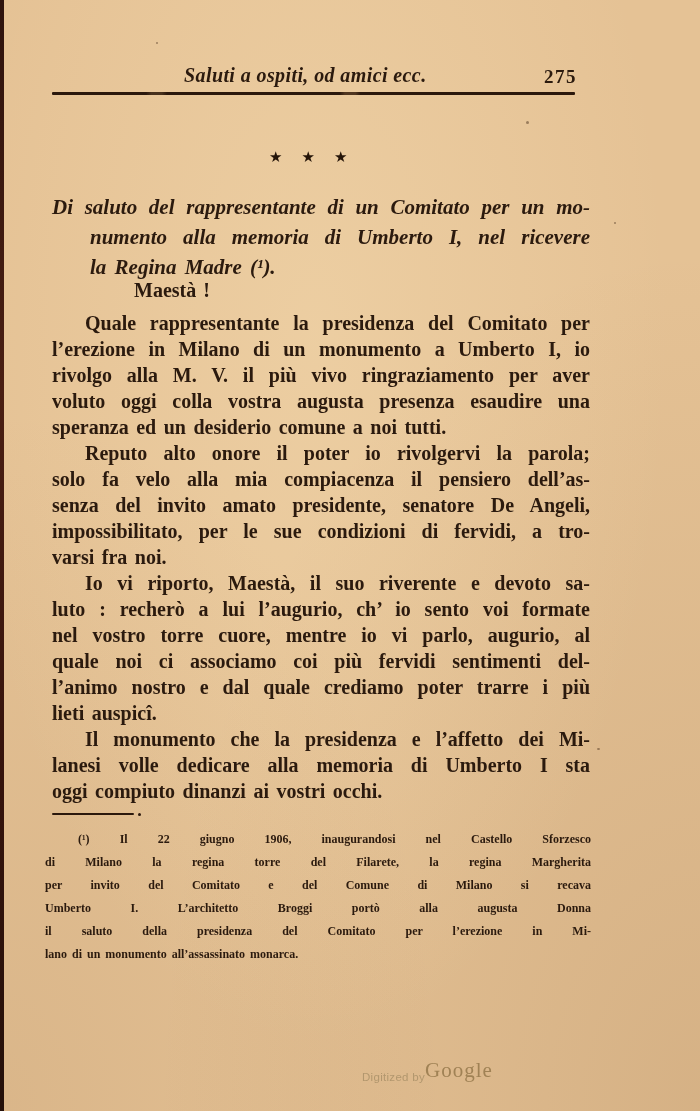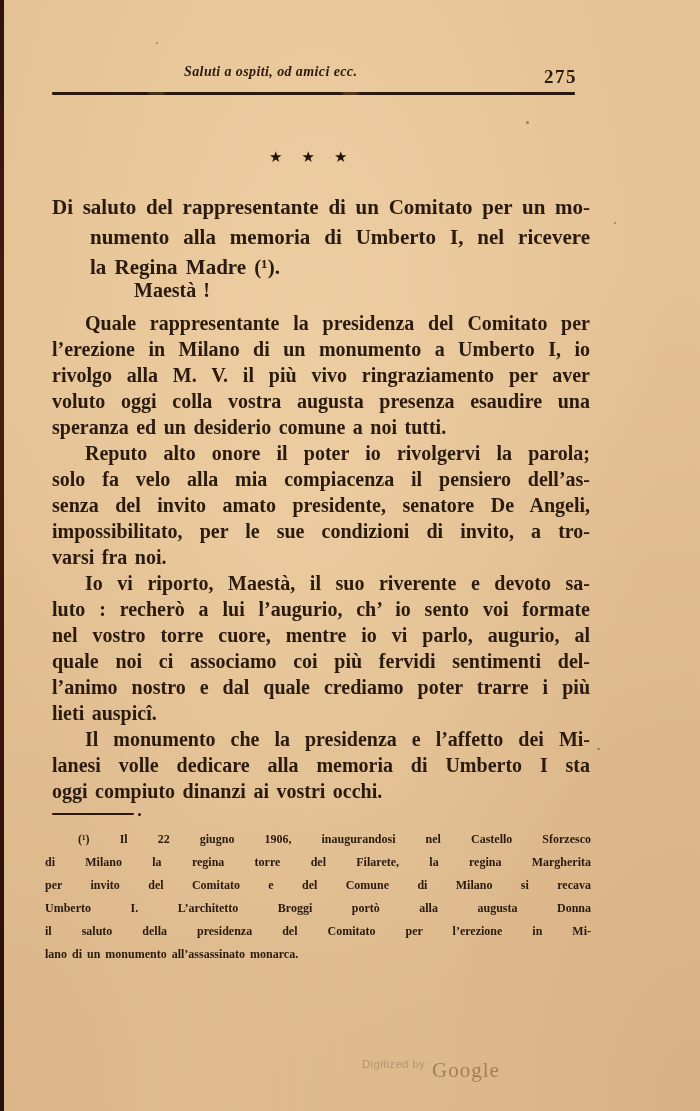--- a/index.html
+++ b/index.html
@@ -15,42 +15,42 @@
       radial-gradient(ellipse at 0% 100%, rgba(120,75,35,.10), rgba(120,75,35,0) 45%),
       #e5c295;
   }
   .spine{
     position:absolute;left:0;top:0;width:4px;height:100%;
     background:linear-gradient(to bottom,#2e130d,#4a1f13 35%,#35130c 70%,#24100a);
   }
   
   .hdr-title{
     position:absolute;left:184px;top:64px;
-    font-style:italic;font-weight:bold;font-size:14px;letter-spacing:.4px;
+    font-style:italic;font-weight:bold;font-size:20px;letter-spacing:.4px;
     white-space:nowrap;
   }
   .hdr-num{
     position:absolute;left:544px;top:66px;
     font-weight:bold;font-size:19px;letter-spacing:1.5px;
   }
   .hdr-rule{
     position:absolute;left:52px;top:92px;width:523px;height:3px;
     background:linear-gradient(to right,#2b180c 0 18%,#47301c 19% 21%,#2b180c 22% 55%,#503620 56% 58%,#2b180c 59% 100%);
     border-radius:1px;
   }
   
   .stars{
     position:absolute;left:269px;top:148px;width:100px;
     display:flex;gap:19px;
     font-size:15px;color:#241408;
   }
   
   .heading{
     position:absolute;left:52px;top:192px;width:538px;
-    font-weight:bold;font-size:21px;line-height:30px;
+    font-style:italic;font-weight:bold;font-size:21px;line-height:30px;
     word-spacing:3px;
   }
   .heading .tline{padding-left:38px;}
   .heading .tline.first{padding-left:0;}
   .salutation{
     position:absolute;left:134px;top:279px;
     font-weight:bold;font-size:20px;word-spacing:2px;
   }
   
   .body{
@@ -72,21 +72,21 @@
   }
   .footnote{
     position:absolute;left:45px;top:828px;width:546px;
     font-weight:bold;font-size:12px;line-height:23px;
     word-spacing:2px;
   }
   .footnote .tline.first{padding-left:33px;}
   
   .watermark{
     position:absolute;left:362px;top:1058px;
-    display:flex;align-items:flex-start;gap:7px;
+    display:flex;align-items:flex-end;gap:0;
     white-space:nowrap;
   }
   .wm-prefix{
     font-family:"Liberation Sans","DejaVu Sans",sans-serif;
     font-size:11.5px;color:#b2976e;letter-spacing:.3px;
   }
   .wm-logo{
     font-family:"Liberation Serif","DejaVu Serif",serif;
     font-size:21px;color:#a08255;letter-spacing:1px;
   }
@@ -122,21 +122,21 @@
         <div class="tline first">Quale rappresentante la presidenza del Comitato per</div>
         <div class="tline">l’erezione in Milano di un monumento a Umberto I, io</div>
         <div class="tline">rivolgo alla M. V. il più vivo ringraziamento per aver</div>
         <div class="tline">voluto oggi colla vostra augusta presenza esaudire una</div>
         <div class="tline last">speranza ed un desiderio comune a noi tutti.</div>
       </div>
       <div class="para">
         <div class="tline first">Reputo alto onore il poter io rivolgervi la parola;</div>
         <div class="tline">solo fa velo alla mia compiacenza il pensiero dell’as-</div>
         <div class="tline">senza del invito amato presidente, senatore De Angeli,</div>
-        <div class="tline">impossibilitato, per le sue condizioni di invito, a tro-</div>
+        <div class="tline">impossibilitato, per le sue condizioni di fervidi, a tro-</div>
         <div class="tline last">varsi fra noi.</div>
       </div>
       <div class="para">
         <div class="tline first">Io vi riporto, Maestà, il suo riverente e devoto sa-</div>
         <div class="tline">luto : recherò a lui l’augurio, ch’ io sento voi formate</div>
         <div class="tline">nel vostro torre cuore, mentre io vi parlo, augurio, al</div>
         <div class="tline">quale noi ci associamo coi più fervidi sentimenti del-</div>
         <div class="tline">l’animo nostro e dal quale crediamo poter trarre i più</div>
         <div class="tline last">lieti auspicî.</div>
       </div>

